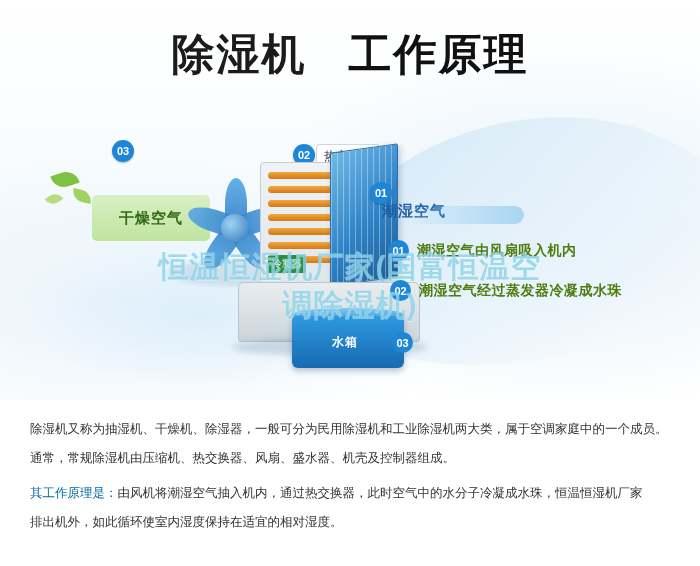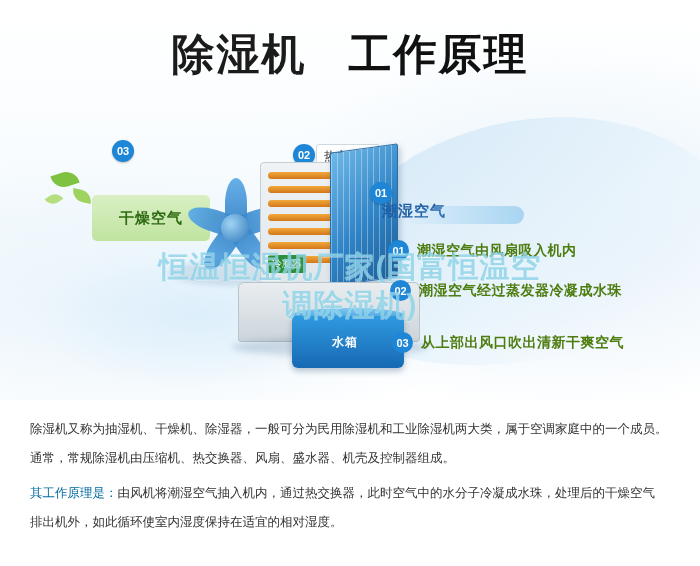--- a/index.html
+++ b/index.html
@@ -262,29 +262,28 @@
     <div class="legend-row lr1">
       <span class="num">01</span>
       <span class="txt">潮湿空气由风扇吸入机内</span>
     </div>
     <div class="legend-row lr2">
       <span class="num">02</span>
       <span class="txt">潮湿空气经过蒸发器冷凝成水珠</span>
     </div>
     <div class="legend-row lr3">
       <span class="num">03</span>
-      <span class="txt">从上部出风口吹出清新干爽空气</span>
     </div>
   </div>
 
   <div class="watermark">
     <div>恒温恒湿机厂家(国富恒温空</div>
     <div>调除湿机)</div>
   </div>
 
   <div class="btext">
     <p>除湿机又称为抽湿机、干燥机、除湿器，一般可分为民用除湿机和工业除湿机两大类，属于空调家庭中的一个成员。</p>
     <p class="p2">通常，常规除湿机由压缩机、热交换器、风扇、盛水器、机壳及控制器组成。</p>
-    <p class="p3"><span class="lead">其工作原理是：</span><span>由风机将潮湿空气抽入机内，通过热交换器，此时空气中的水分子冷凝成水珠，处理后的干燥空气</span></p>
+    <p class="p3"><span class="lead">其工作原理是：</span><span>由风机将潮湿空气抽入机内，通过热交换器，此时空气中的水分子冷凝成水珠，恒温恒湿机厂家</span></p>
     <p>排出机外，如此循环使室内湿度保持在适宜的相对湿度。</p>
   </div>
 
 </div>
 
 </body></html>

